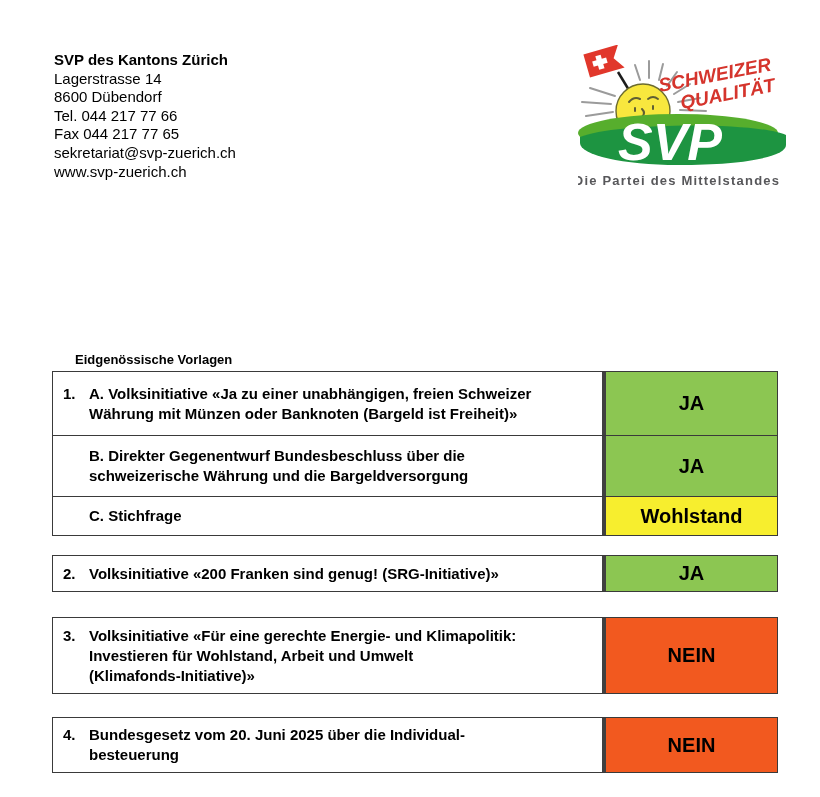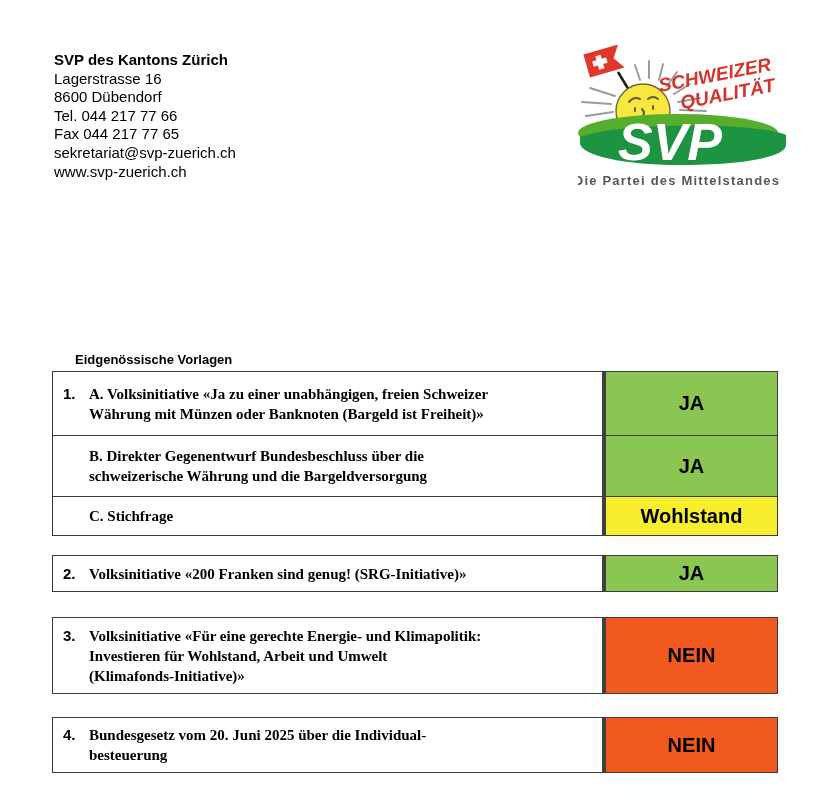--- a/index.html
+++ b/index.html
@@ -33,21 +33,21 @@
     border:1px solid #3a3a3a; box-sizing:border-box; background:#fff;
   }
   .ballot .row {display:flex; align-items:stretch;}
   .ballot .row + .row {border-top:1px solid #3a3a3a;}
   .cell-text {
     flex:1 1 auto; display:flex; align-items:center;
     padding:6px 8px 6px 10px; font-weight:bold; font-size:15px; line-height:20px;
   }
   .pair {display:flex;}
   .num {width:26px; flex-shrink:0;}
-  .itext {white-space:pre-line;font-family:Liberation Serif, serif;}
+  .itext {white-space:pre-line;}
   .cell-result {
     width:171px; flex-shrink:0; border-left:4px solid #404040;
     display:flex; align-items:center; justify-content:center;
     font-weight:bold; font-size:20px; color:#000;margin-left:8px;
   }
   .h-a {min-height:63px;}
   .h-b {min-height:60px;}
   .h-c {min-height:38px;}
   .h-2 {min-height:35px;}
   .h-3 {min-height:75px;}
@@ -57,21 +57,21 @@
   .t3 {top:617px;}
   .t4 {top:717px;}
 </style>
 </head>
 <body>
 
 <div class="page">
 
   <div class="sender">
     <div class="name">SVP des Kantons Zürich</div>
-    <div>Lagerstrasse 16</div>
+    <div>Lagerstrasse 14</div>
     <div>8600 Dübendorf</div>
     <div>Tel. 044 217 77 66</div>
     <div>Fax 044 217 77 65</div>
     <div>sekretariat@svp-zuerich.ch</div>
     <div>www.svp-zuerich.ch</div>
   </div>
 
   <div class="logo">
     <svg viewBox="0 0 210 148" width="210" height="148">
 

